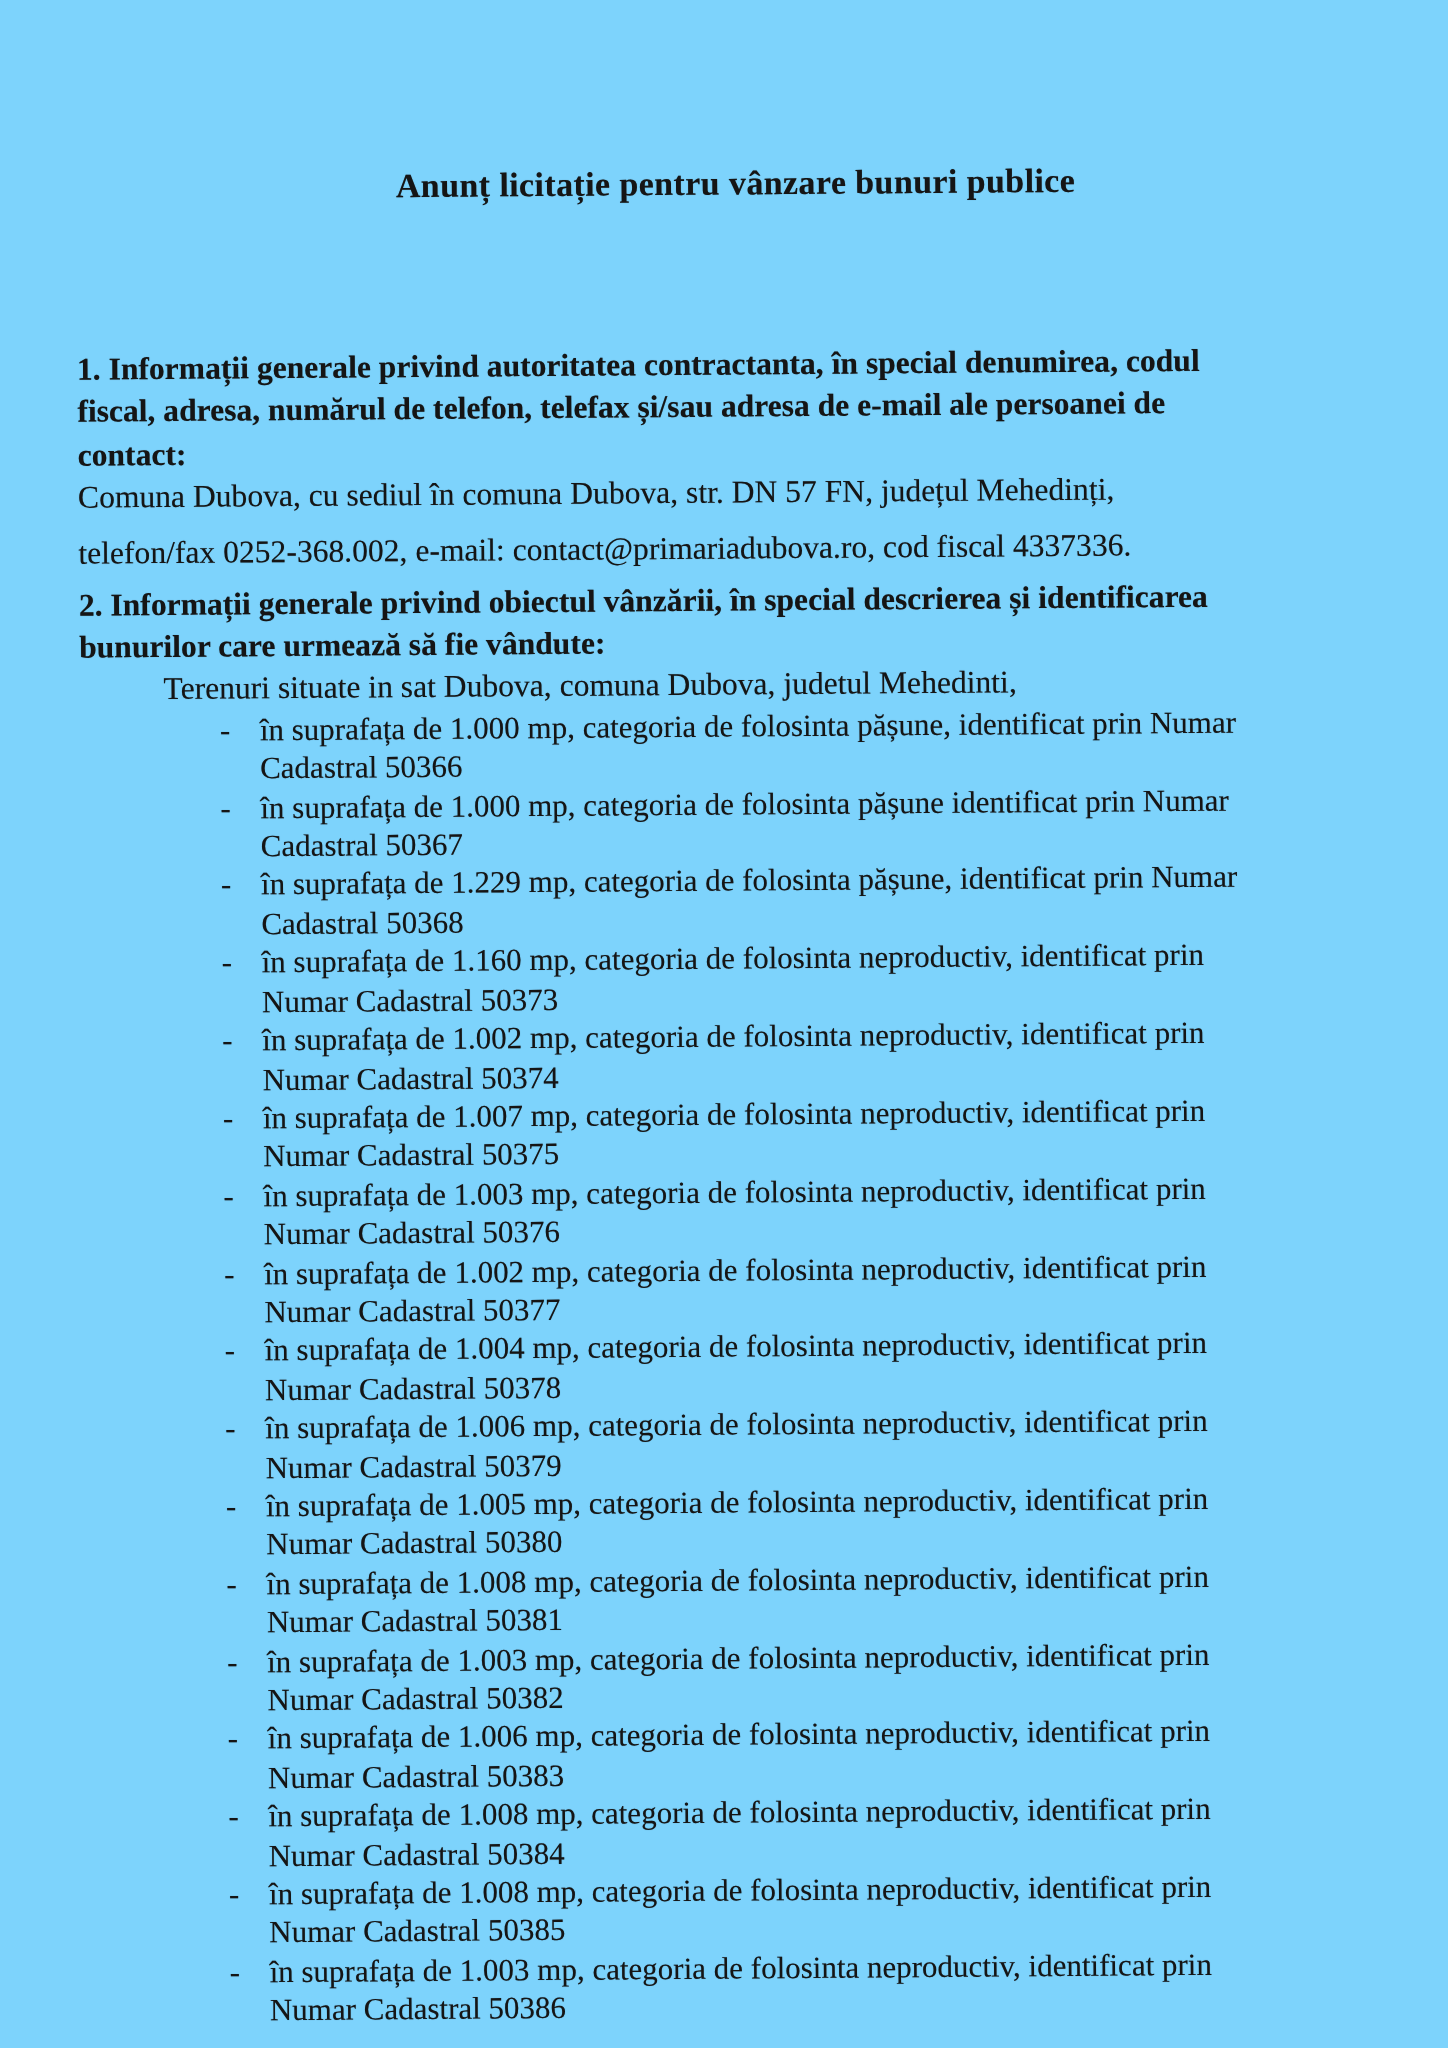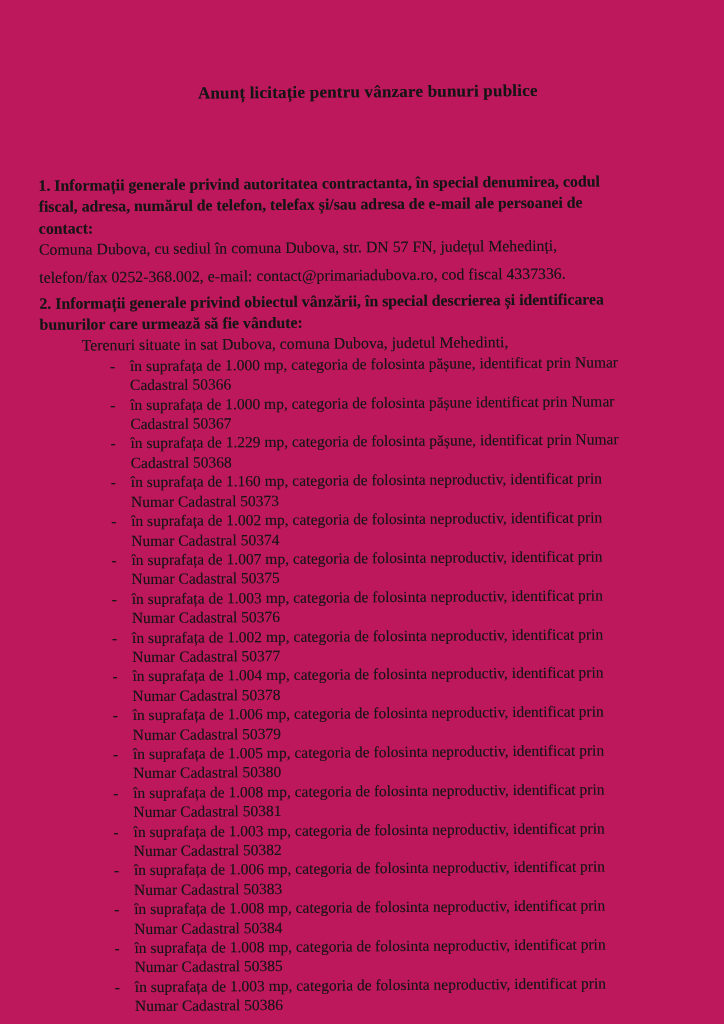--- a/index.html
+++ b/index.html
@@ -4,21 +4,21 @@
 <style>
   html, body {
     margin: 0;
     padding: 0;
     background: #ffffff;
   }
   .page {
     position: relative;
     width: 724px;
     height: 1024px;
-    background: #be185d;
+    background: #7dd3fc;
     overflow: hidden;
     font-family: "Liberation Serif", "DejaVu Serif", serif;
     color: #151515;
     text-shadow: 0 0 0.4px rgba(20,20,20,0.45); 
   }
   .scan {
     padding: 82px 26px 0 38px;
     transform: rotate(-0.45deg);
     transform-origin: 55% 12%;
   }

